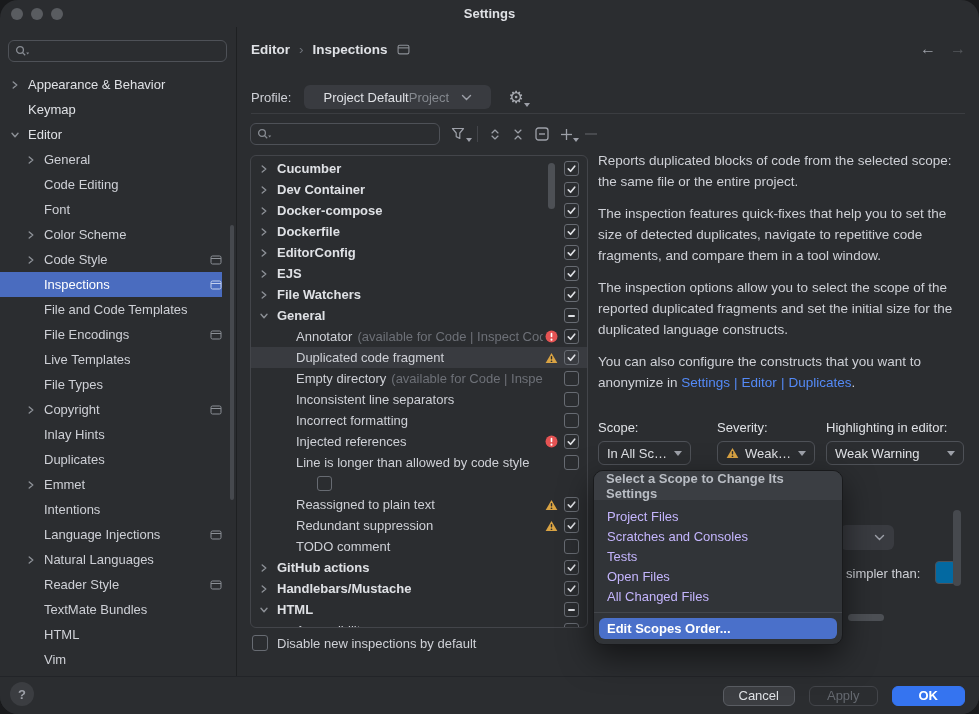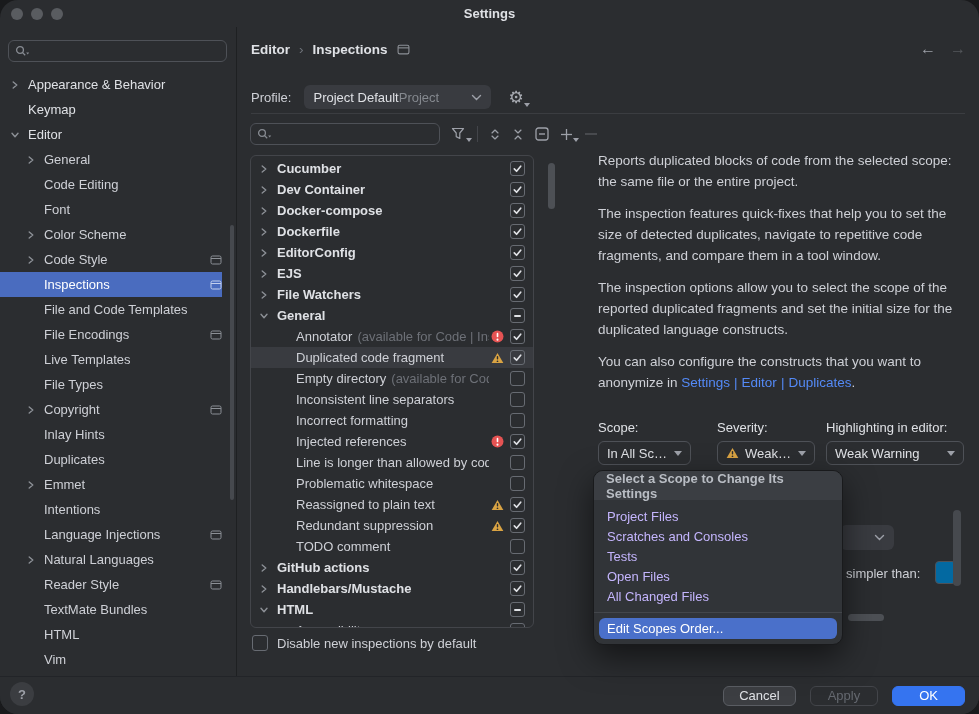--- a/index.html
+++ b/index.html
@@ -34,37 +34,37 @@
   .side-scroll{position:absolute;right:2px;top:198px;width:4px;height:275px;background:#46494e;border-radius:2px}
 
   
   .crumbs{position:absolute;left:251px;top:42px;display:flex;align-items:center;gap:9px;font-weight:700;color:#dfe1e5;font-size:13.5px}
   .crumb-sep{color:#6f737a;font-weight:400}
   .crumb-mod{color:#8c9096;display:flex}
   .nav-arrows{position:absolute;top:40px;right:13px;display:flex;gap:14px;font-size:16px}
   .arrow-back{color:#9da0a8}
   .arrow-fwd{color:#55585c}
   .profile-row{position:absolute;left:251px;top:85px;display:flex;align-items:center;color:#ced0d6}
-  .profile-combo{margin-left:13px;width:187px;height:24px;background:#393b40;border-radius:6px;display:flex;align-items:center;padding:0 9px;gap:0}
+  .profile-combo{margin-left:13px;width:187px;height:24px;background:#393b40;border-radius:6px;display:flex;align-items:center;padding:0 19px;gap:0}
   .profile-combo .pv{color:#dfe1e5}
   .profile-combo .pb{color:#85898f}
   .thin-chev{margin-left:auto;color:#9da0a8;display:flex}
   .gear-wrap{margin-left:17px;position:relative;color:#a8abb2;font-size:17px;line-height:1}
   .mini-arrow{position:absolute;right:-6px;bottom:-1px;width:0;height:0;border-left:3.5px solid transparent;border-right:3.5px solid transparent;border-top:4px solid #9da0a8}
   .sep1{position:absolute;left:251px;top:113px;width:714px;height:1px;background:#3b3d41}
 
   
   .tree-toolbar{position:absolute;left:250px;top:123px;display:flex;align-items:center;gap:11px;color:#9da0a8}
   .tree-search{width:190px}
   .tb-icon{display:flex;align-items:center;position:relative}
   .tb-div{width:1px;height:16px;background:#43454a}
   .dim{color:#55585c}
 
   
-  .tree-box{position:absolute;left:250px;top:155px;width:284px;height:473px;border:1px solid #43454a;border-radius:6px;overflow:hidden;padding-top:2px}
+  .tree-box{position:absolute;left:250px;top:155px;width:338px;height:473px;border:1px solid #43454a;border-radius:6px;overflow:hidden;padding-top:2px}
   .trow{height:21px;display:flex;align-items:center;padding-right:5px}
   .trow.lvl0{padding-left:8px}
   .trow.lvl0 .tname{font-weight:700;color:#dfe1e5}
   .trow.lvl1{padding-left:27px}
   .trow.selected{background:#393b40}
   .tlabel{flex:1;min-width:0;overflow:hidden;display:flex;white-space:nowrap;align-items:baseline}
   .tsuffix{color:#6d7077;margin-left:5px}
   .tsuffix:empty{display:none}
   .badge-slot{width:17px;flex:none;display:flex;justify-content:center;align-items:center}
   .badge-slot svg{display:none}
@@ -94,28 +94,28 @@
   .numfield{position:absolute;left:935px;top:561px;width:21px;height:23px;border:1px solid #4e5157;border-radius:4px;overflow:hidden;padding:3px 0 0 18px;color:#dfe1e5;background:#0369a1}
   .right-scroll{position:absolute;left:953px;top:510px;width:8px;height:76px;background:#46494e;border-radius:4px}
   .gray-bar{position:absolute;left:848px;top:614px;width:36px;height:7px;background:#4d5055;border-radius:4px}
 
   
   .popup{position:absolute;left:593px;top:470px;width:250px;background:#313438;border:1px solid #191a1c;border-radius:10px;box-shadow:0 12px 32px rgba(0,0,0,.55);z-index:5;overflow:hidden;padding-bottom:5px}
   .popup-header{height:29px;background:#3b3e43;display:flex;align-items:center;padding:0 12px;font-weight:700;color:#b9bdc4}
   .plist{padding-top:6px}
   .pitem{height:20px;display:flex;align-items:center;padding:0 13px;color:#c4b5fd;cursor:pointer}
   .psep{height:1px;background:#43464b;margin:6px 0 5px}
-  .pselect{margin:0 5px;height:21px;border-radius:6px;background:#4a70ca;color:#fff;font-weight:400;display:flex;align-items:center;padding:0 8px;cursor:pointer}
+  .pselect{margin:0 5px;height:21px;border-radius:6px;background:#4a70ca;color:#fff;font-weight:700;display:flex;align-items:center;padding:0 8px;cursor:pointer}
 
   
   .footer{position:absolute;left:0;right:0;bottom:0;height:38px;border-top:1px solid #222428;background:#2b2d30;display:flex;align-items:center;justify-content:flex-end;gap:14px;padding-right:14px}
   .btn{height:20px;border-radius:6px;display:flex;align-items:center;justify-content:center;cursor:pointer}
   .btn-cancel{background:#3c3e42;border:1px solid #5a5d63;color:#dfe1e5;padding:0 15px}
   .btn-apply{background:transparent;border:1px solid #43454a;color:#64686f;padding:0 17px}
-  .btn-ok{background:#3574f0;border:1px solid #3574f0;color:#fff;padding:0 26px;font-weight:400}
+  .btn-ok{background:#3574f0;border:1px solid #3574f0;color:#fff;padding:0 26px;font-weight:700}
   .help-btn{position:absolute;left:10px;top:682px;width:24px;height:24px;border-radius:50%;background:#3b3d41;color:#9da0a8;display:flex;align-items:center;justify-content:center;font-weight:700;z-index:2;cursor:pointer}
 </style>
 </head>
 <body>
 
 <div id="window">
 
   <div class="titlebar">
     <div class="lights">
       <span class="light"></span>
@@ -915,24 +915,20 @@
           
         </span>
       </div>
 
       <div class="trow lvl1 chev-none st-off bd-none">
         <span class="chev-box">
           <svg width="10" height="10" viewBox="0 0 10 10">
             <polyline points="3.2,2 6.8,5 3.2,8" fill="none" stroke="currentColor" stroke-width="1.4" stroke-linecap="round" stroke-linejoin="round"></polyline>
           </svg>
         </span>
-        <span class="tlabel">
-          <span class="tname">Problematic whitespace</span>
-
-        </span>
         <span class="badge-slot">
           
           
         </span>
         <span class="cbox">
           
           
         </span>
       </div>
 

